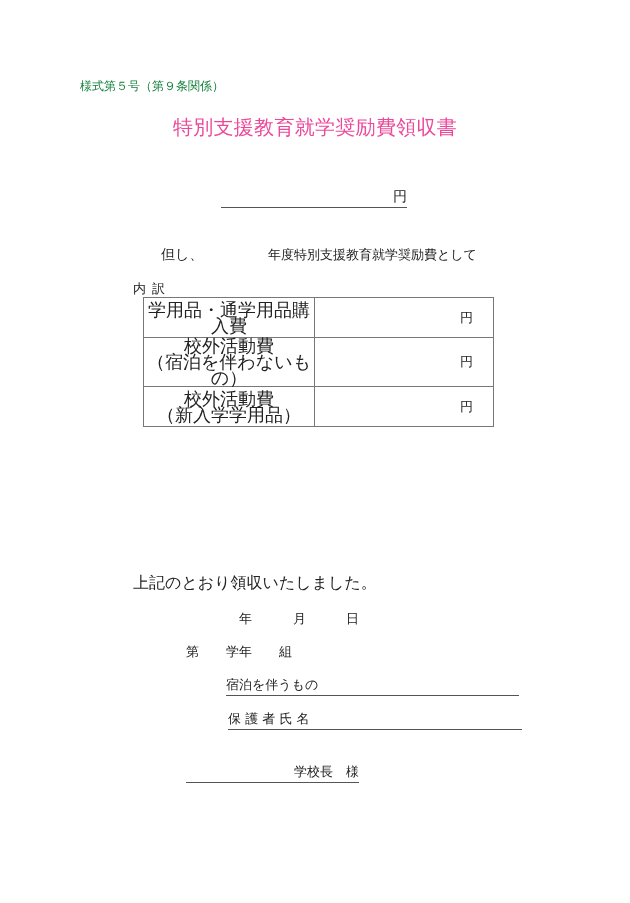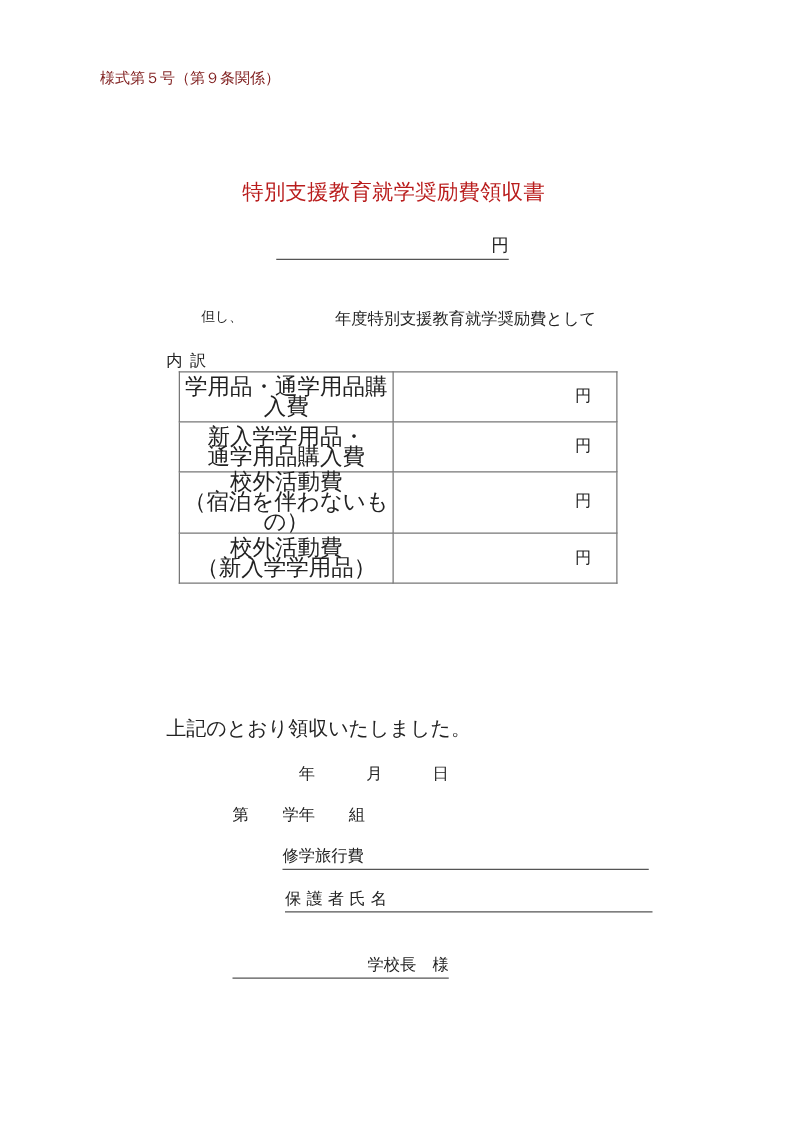--- a/index.html
+++ b/index.html
@@ -1,25 +1,25 @@
 <!DOCTYPE html>
 <html><head>
 <meta charset="utf-8">
 <style>
   html, body { margin:0; padding:0; }
   body {
     width:630px; height:903px; background:#ffffff; position:relative; overflow:hidden;
     font-family: "DejaVu Sans", "Liberation Sans", sans-serif; color:#222;
   }
   .abs { position:absolute; white-space:nowrap; }
-  .form-no { left:80px; top:54px; font-size:12px; font-family:"DejaVu Serif", serif; color:#7f1d1d; }
-  .title { left:0; width:630px; text-align:center; top:142px; font-size:17px; letter-spacing:0.3px; color:#b91c1c; }
+  .form-no { left:80px; top:78px; font-size:12px; font-family:"DejaVu Serif", serif; color:#15803d; }
+  .title { left:0; width:630px; text-align:center; top:114px; font-size:20px; letter-spacing:0.3px; color:#ec4899; }
   .amount-line { left:221px; top:190px; width:186px; height:17px; border-bottom:1.5px solid #555; }
   .amount-yen { right:0; bottom:1px; font-size:14px; position:absolute; }
-  .tadashi { left:161px; top:246px; font-size:11px; }
+  .tadashi { left:161px; top:246px; font-size:14px; }
   .nendo { left:268px; top:246px; font-size:13px; }
   .uchiwake { left:133px; top:280px; font-size:13px; letter-spacing:6px; }
   table.breakdown {
     position:absolute; left:143px; top:297px; width:351px; border-collapse:collapse;
   }
   table.breakdown td { border:1px solid #777; height:39px; padding:0; font-size:18px; line-height:16px; }
   table.breakdown td.item { width:170px; text-align:center; }
   table.breakdown td.amt { text-align:right; padding-right:20px; font-size:13px; }
   .received { left:133px; top:573px; font-size:16px; }
   .date { top:610px; font-size:13px; }
@@ -48,27 +48,20 @@
 <table class="breakdown">
   <tbody>
       <tr>
     <td class="item">
           <div>学用品・通学用品購入費</div>
         </td>
     <td class="amt"><span>円</span></td>
   </tr>
   <tr>
     <td class="item">
-          <div>新入学学用品・</div>
-          <div>通学用品購入費</div>
-        </td>
-    <td class="amt"><span>円</span></td>
-  </tr>
-  <tr>
-    <td class="item">
           <div>校外活動費</div>
           <div>（宿泊を伴わないもの）</div>
         </td>
     <td class="amt"><span>円</span></td>
   </tr>
   <tr>
     <td class="item">
           <div>校外活動費</div>
           <div>（新入学学用品）</div>
         </td>
@@ -81,21 +74,21 @@
 
 <div class="abs date" style="left:239px;">年</div>
 <div class="abs date" style="left:293px;">月</div>
 <div class="abs date" style="left:346px;">日</div>
 
 <div class="abs grade" style="left:186px;">第</div>
 <div class="abs grade" style="left:226px;text-align:center;">学年</div>
 <div class="abs grade" style="left:279px;">組</div>
 
 <div class="sign-row" style="left:226px; top:676px; width:293px;">
-  <span>修学旅行費</span>
+  <span>宿泊を伴うもの</span>
 </div>
 
 <div class="sign-row" style="left:228px; top:710px; width:294px;">
   <span>保 護 者 氏 名</span>
 </div>
 
 <div class="principal">
   <span>学校長　様</span>
 </div>
 

